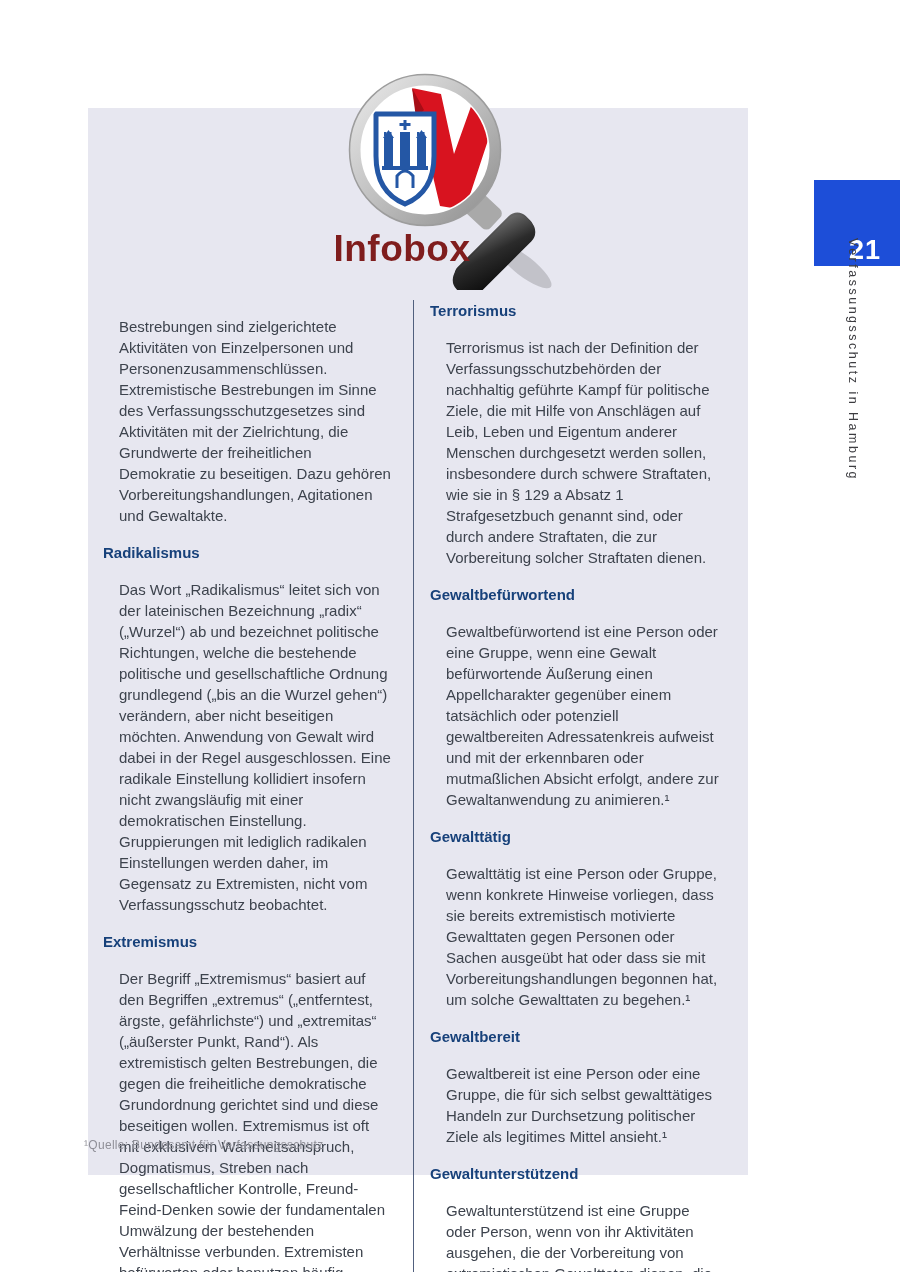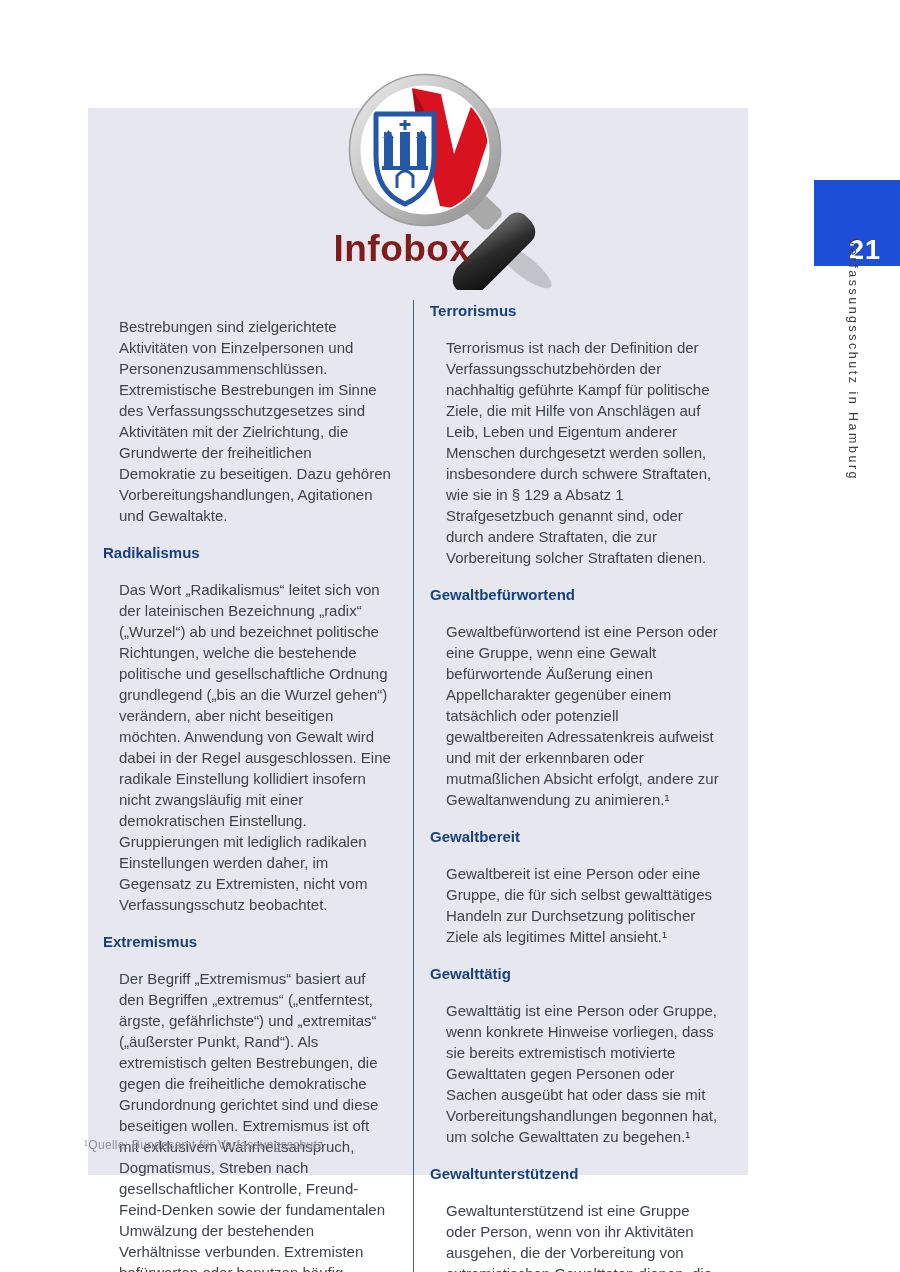--- a/index.html
+++ b/index.html
@@ -141,26 +141,26 @@
     <div class="col">
       <section class="entry">
         <h3>Terrorismus</h3>
         <p>Terrorismus ist nach der Definition der Verfassungsschutzbehörden der nachhaltig geführte Kampf für politische Ziele, die mit Hilfe von Anschlägen auf Leib, Leben und Eigentum anderer Menschen durchgesetzt werden sollen, insbesondere durch schwere Straftaten, wie sie in § 129 a Absatz 1 Strafgesetzbuch genannt sind, oder durch andere Straftaten, die zur Vorbereitung solcher Straftaten dienen.</p>
       </section>
       <section class="entry">
         <h3>Gewaltbefürwortend</h3>
         <p>Gewaltbefürwortend ist eine Person oder eine Gruppe, wenn eine Gewalt befürwortende Äußerung einen Appellcharakter gegenüber einem tatsächlich oder potenziell gewaltbereiten Adressatenkreis aufweist und mit der erkennbaren oder mutmaßlichen Absicht erfolgt, andere zur Gewaltanwendung zu animieren.¹</p>
       </section>
       <section class="entry">
+        <h3>Gewalttätig</h3>
+        <p>Gewalttätig ist eine Person oder Gruppe, wenn konkrete Hinweise vorliegen, dass sie bereits extremistisch motivierte Gewalttaten gegen Personen oder Sachen ausgeübt hat oder dass sie mit Vorbereitungshandlungen begonnen hat, um solche Gewalttaten zu begehen.¹</p>
+      </section>
+      <section class="entry">
         <h3>Gewaltbereit</h3>
         <p>Gewaltbereit ist eine Person oder eine Gruppe, die für sich selbst gewalttätiges Handeln zur Durchsetzung politischer Ziele als legitimes Mittel ansieht.¹</p>
-      </section>
-      <section class="entry">
-        <h3>Gewalttätig</h3>
-        <p>Gewalttätig ist eine Person oder Gruppe, wenn konkrete Hinweise vorliegen, dass sie bereits extremistisch motivierte Gewalttaten gegen Personen oder Sachen ausgeübt hat oder dass sie mit Vorbereitungshandlungen begonnen hat, um solche Gewalttaten zu begehen.¹</p>
       </section>
       <section class="entry">
         <h3>Gewaltunterstützend</h3>
         <p>Gewaltunterstützend ist eine Gruppe oder Person, wenn von ihr Aktivitäten ausgehen, die der Vorbereitung von extremistischen Gewalttaten dienen, die selbst aber nicht die Bereitschaft zum Ausdruck bringt oder erkennen lässt, eine entsprechende Gewalttat als Täter ausüben zu wollen. Dazu gehören Anstiftung oder Beihilfe zu einer Straftat.¹</p>
       </section>
     </div>
   </div>
 
   <div class="footnote">¹Quelle: Bundesamt für Verfassungsschutz</div>
 

